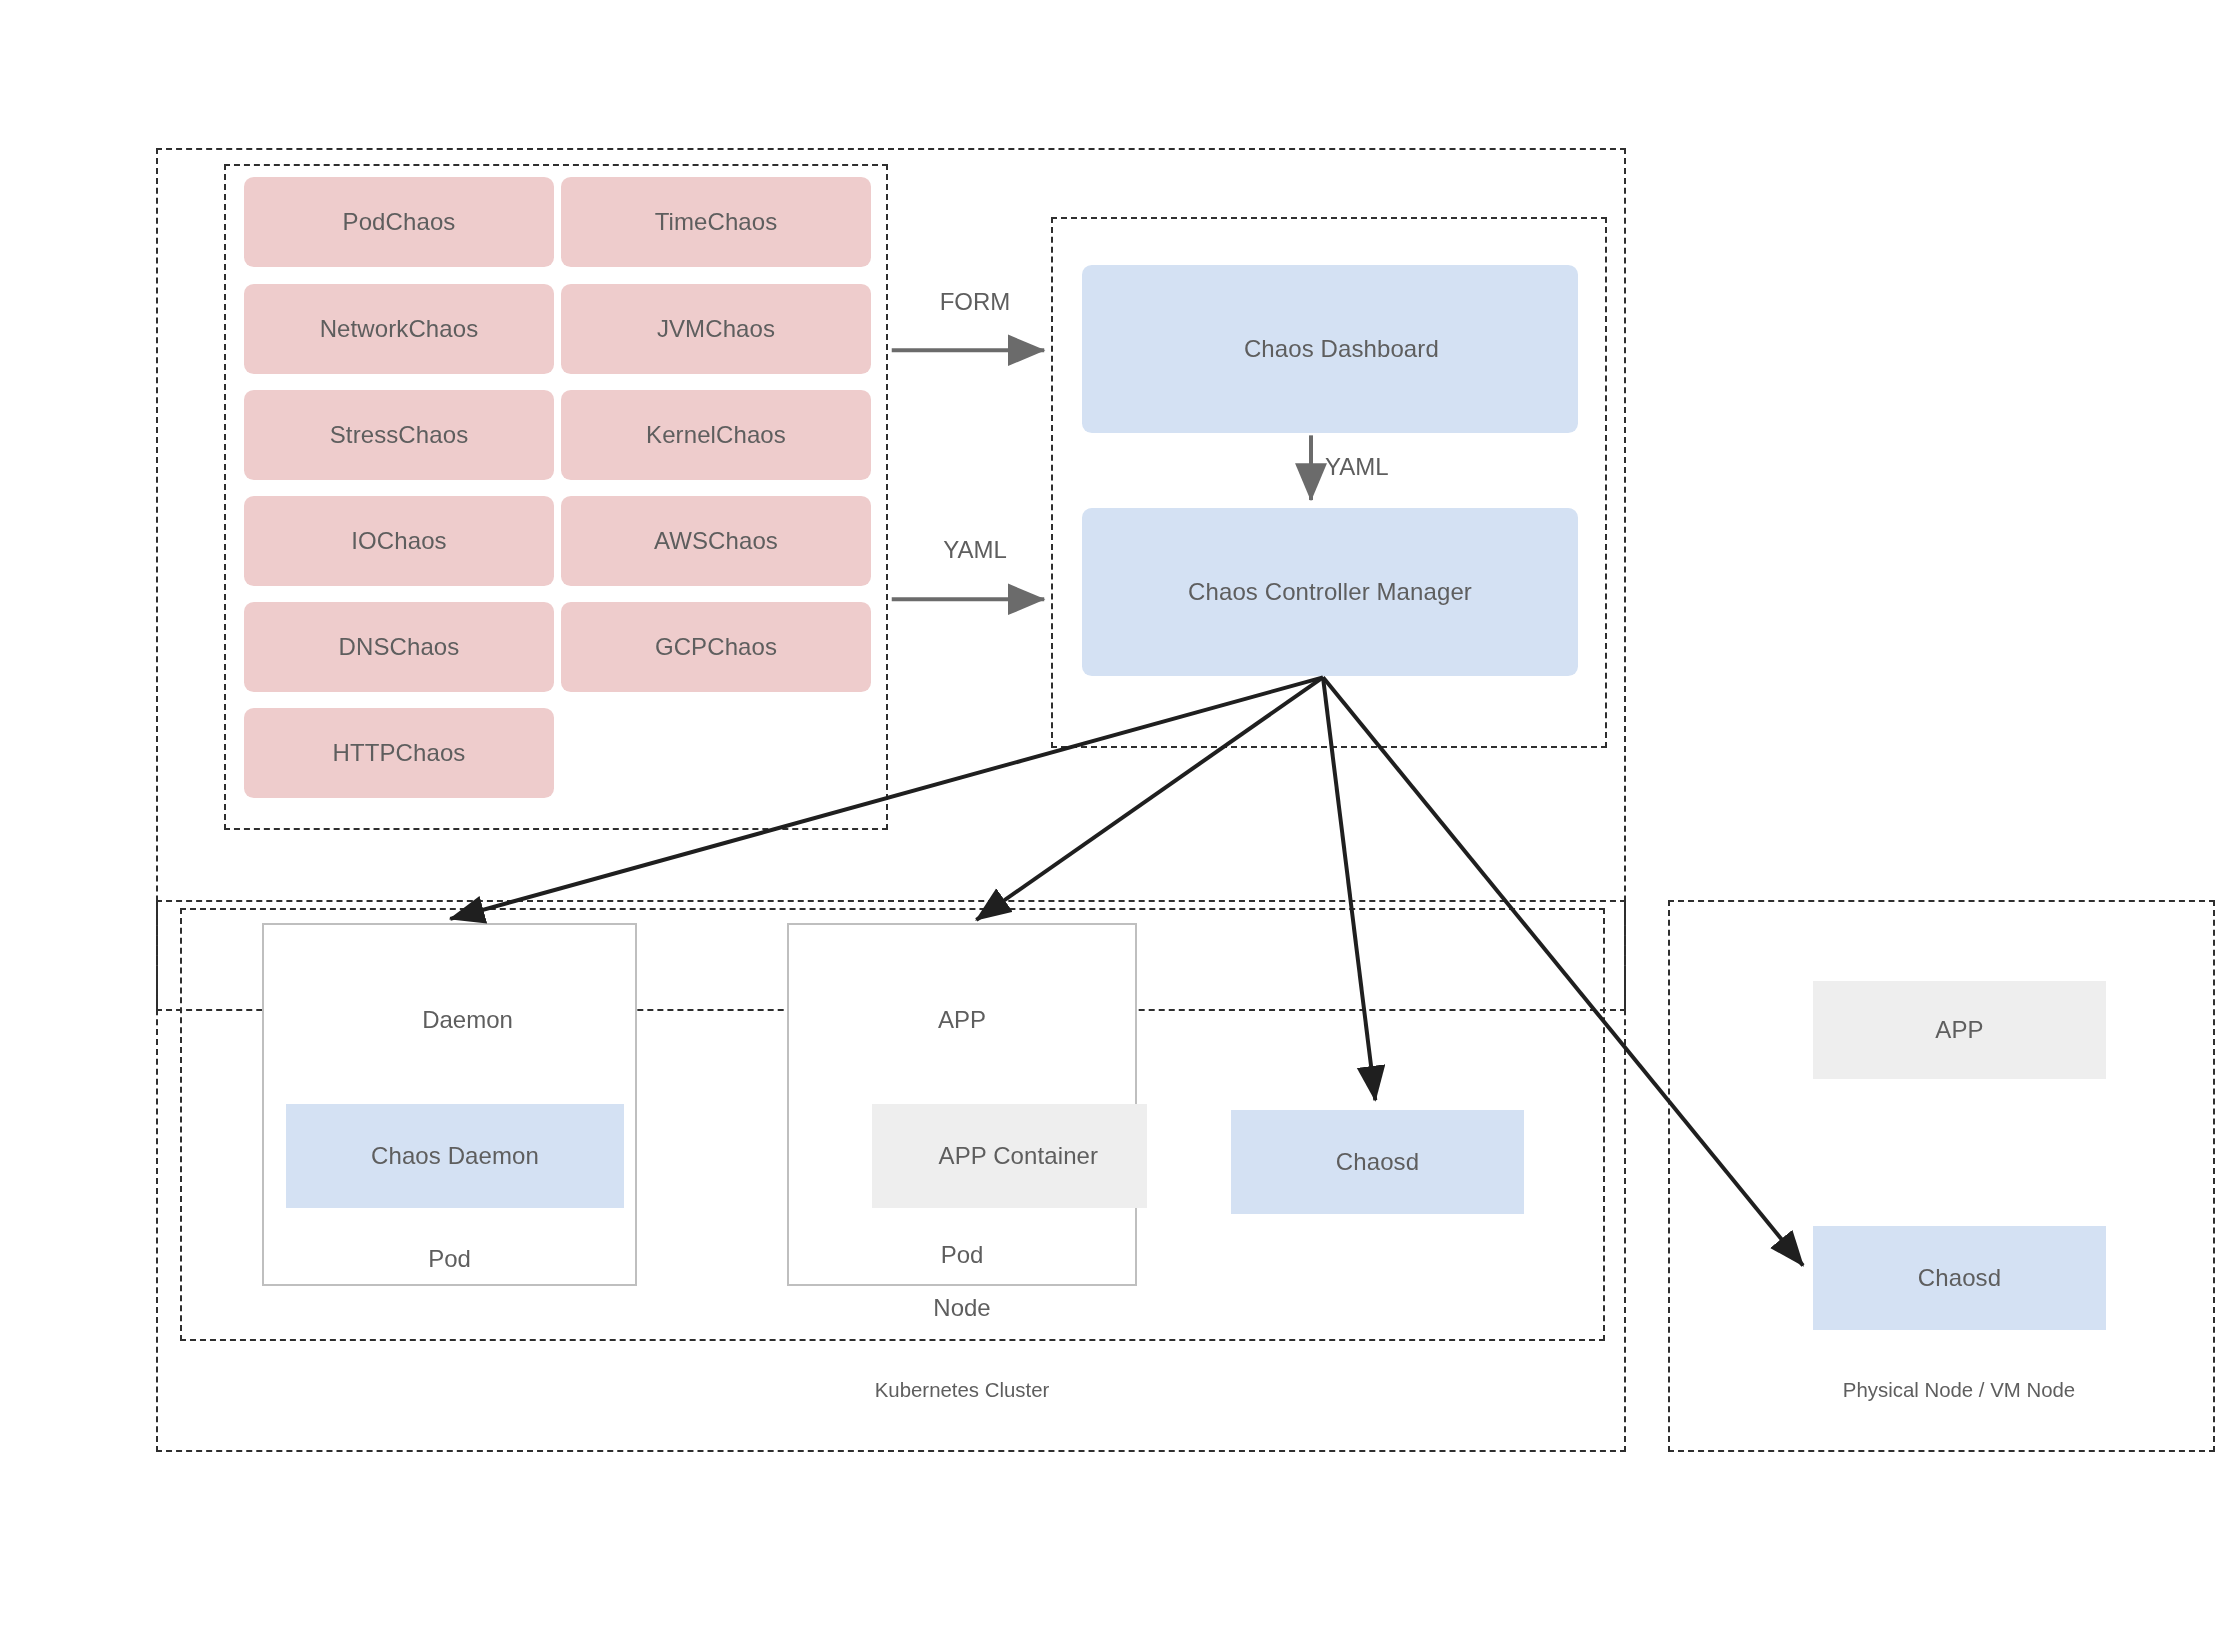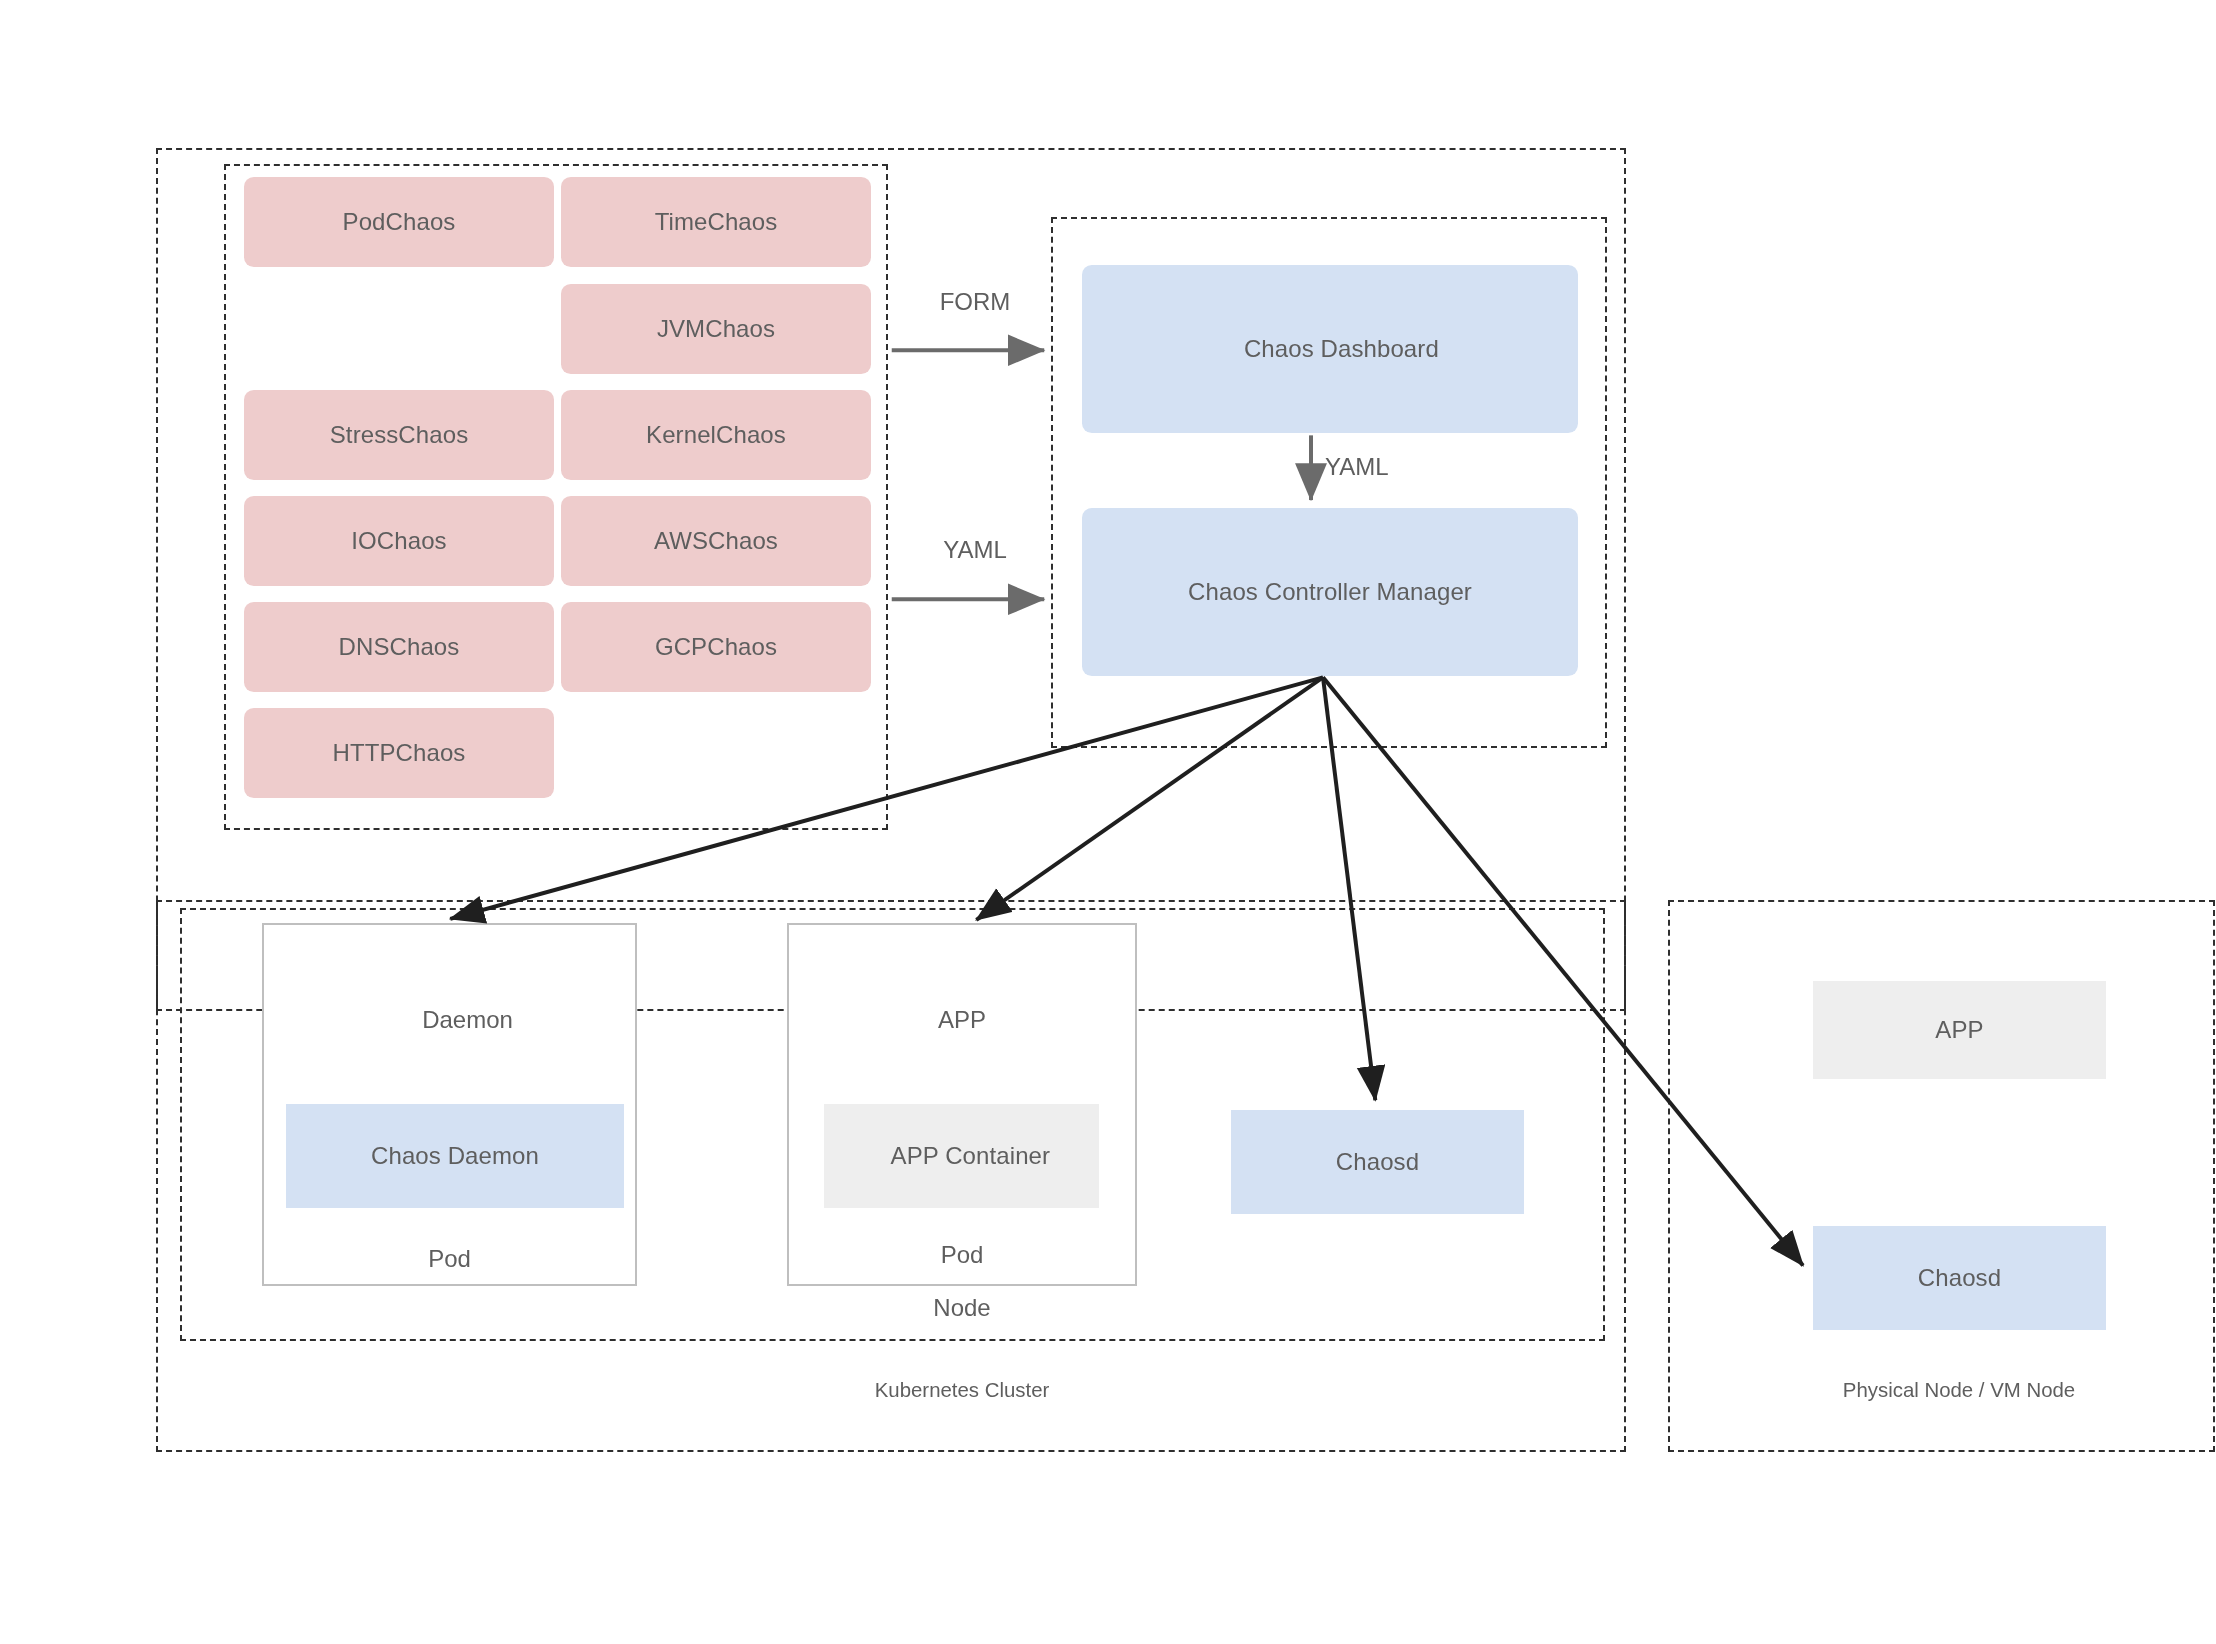--- a/index.html
+++ b/index.html
@@ -77,20 +77,23 @@
 
   <div class="abs dashed-group" style="left:224px; top:164px; width:664px; height:666px;"></div>
 
   <div class="abs chip pink" style="left:244px; top:177px; width:310px; height:90px;">
     <span>PodChaos</span>
   </div>
   <div class="abs chip pink" style="left:561px; top:177px; width:310px; height:90px;">
     <span>TimeChaos</span>
   </div>
 
+  <div class="abs chip pink" style="left:244px; top:284px; width:310px; height:90px;">
+    <span>NetworkChaos</span>
+  </div>
   <div class="abs chip pink" style="left:561px; top:284px; width:310px; height:90px;">
     <span>JVMChaos</span>
   </div>
 
   <div class="abs chip pink" style="left:244px; top:390px; width:310px; height:90px;">
     <span>StressChaos</span>
   </div>
   <div class="abs chip pink" style="left:561px; top:390px; width:310px; height:90px;">
     <span>KernelChaos</span>
   </div>
@@ -133,21 +136,21 @@
 
   <div class="abs solid-box" style="left:262px; top:923px; width:375px; height:363px;"></div>
   <div class="abs label" style="left:262px; top:1006px; width:411px;">Daemon</div>
   <div class="abs chip blue" style="left:286px; top:1104px; width:338px; height:104px;">
     <span>Chaos Daemon</span>
   </div>
   <div class="abs label" style="left:262px; top:1245px; width:375px;">Pod</div>
 
   <div class="abs solid-box" style="left:787px; top:923px; width:350px; height:363px;"></div>
   <div class="abs label" style="left:787px; top:1006px; width:350px;">APP</div>
-  <div class="abs chip grey" style="left:824px; top:1104px; width:275px; height:104px;padding-left:23px;">
+  <div class="abs chip grey" style="left:872px; top:1104px; width:275px; height:104px;padding-left:23px;">
     <span>APP Container</span>
   </div>
   <div class="abs label" style="left:787px; top:1241px; width:350px;">Pod</div>
 
   <div class="abs chip blue" style="left:1231px; top:1110px; width:293px; height:104px;">
     <span>Chaosd</span>
   </div>
 
   <div class="abs label" style="left:787px; top:1294px; width:350px;">Node</div>
 

